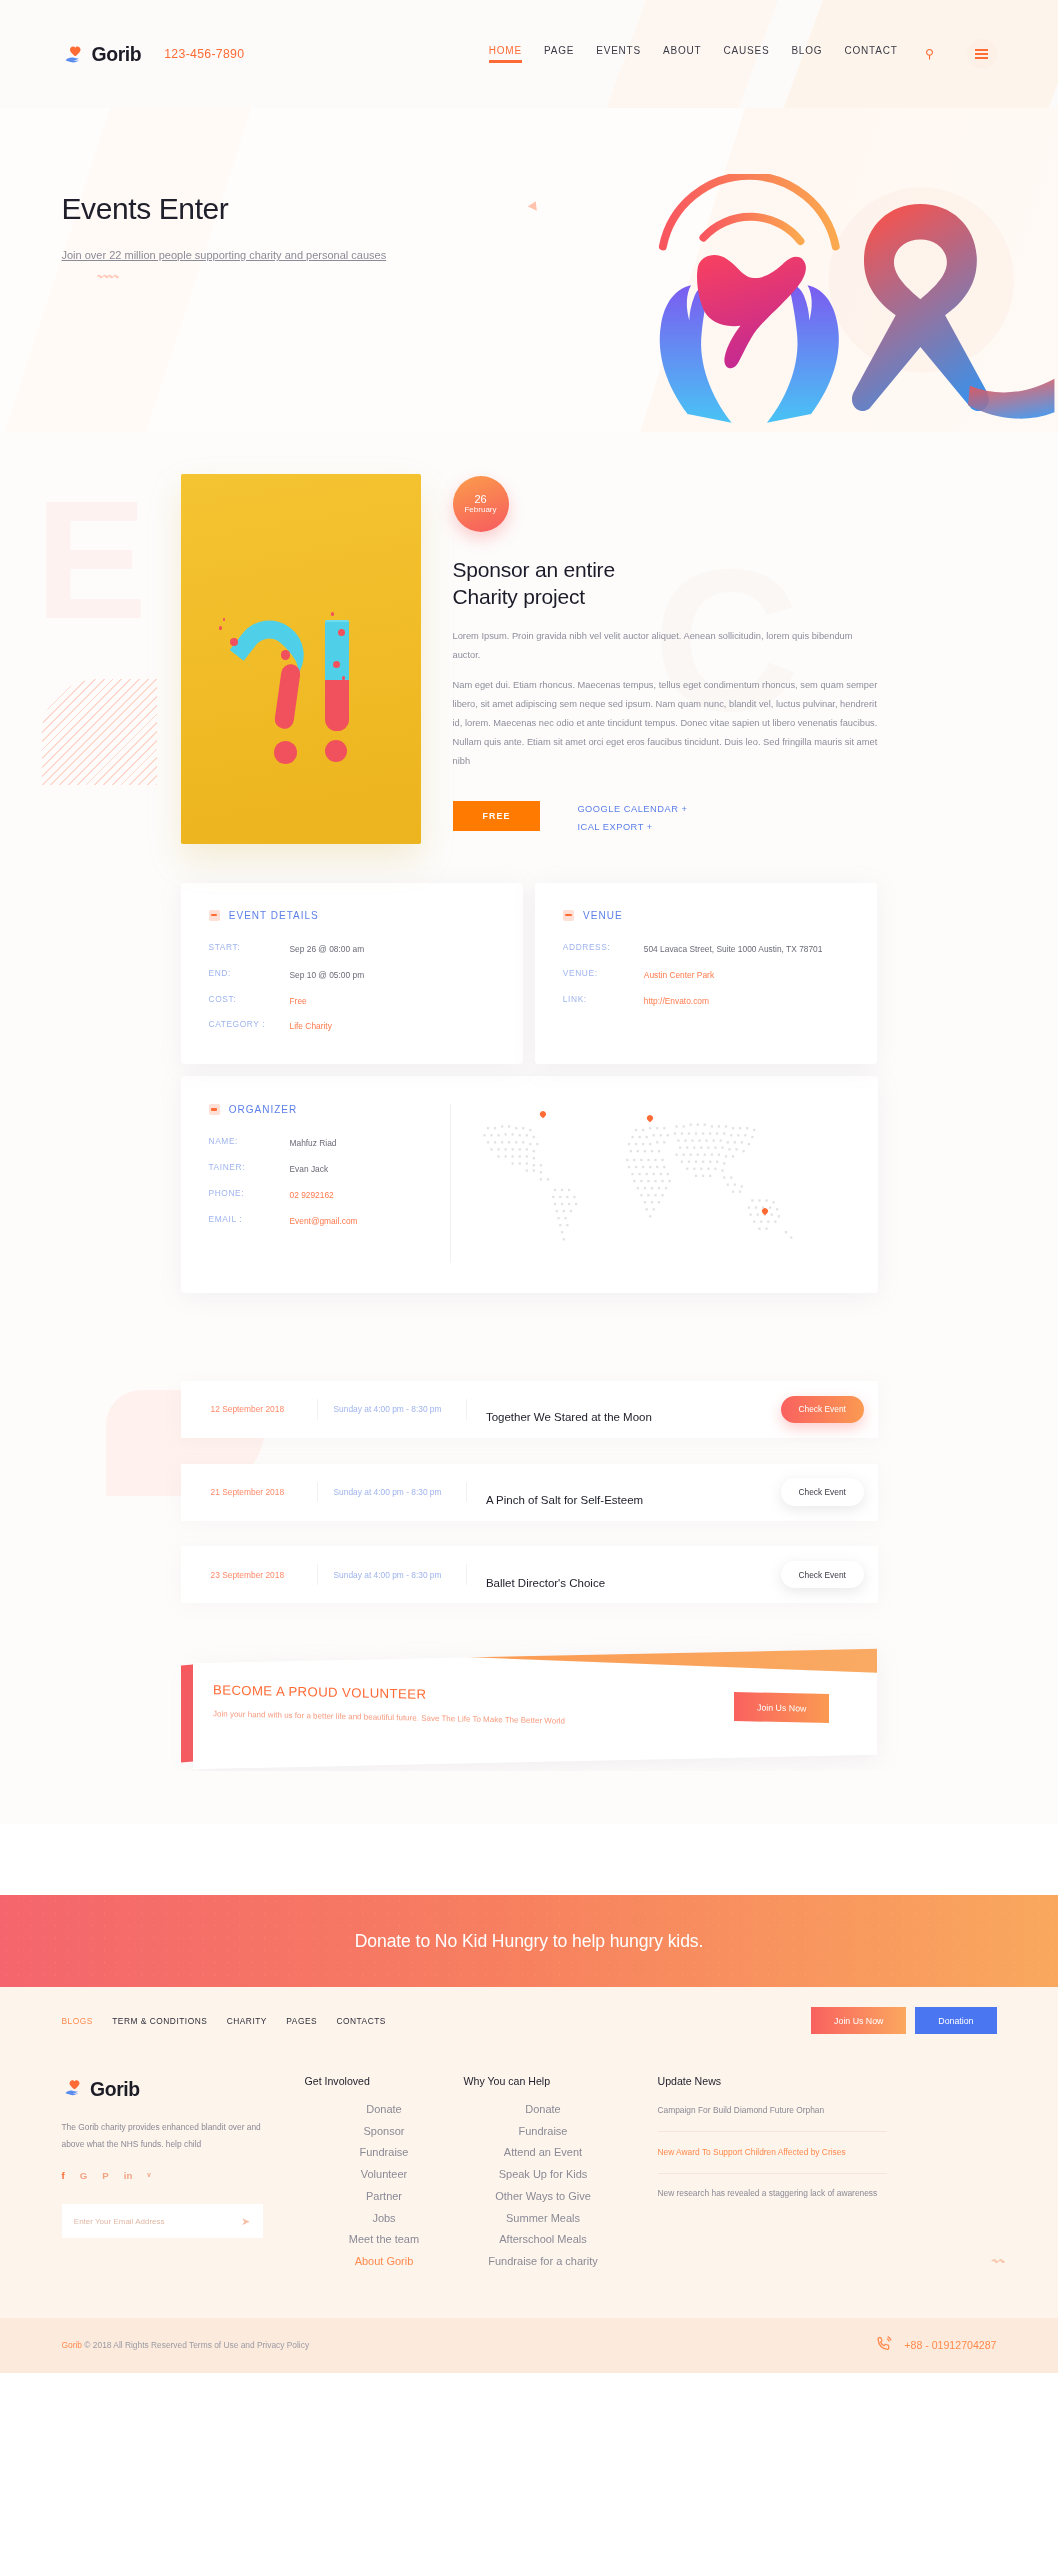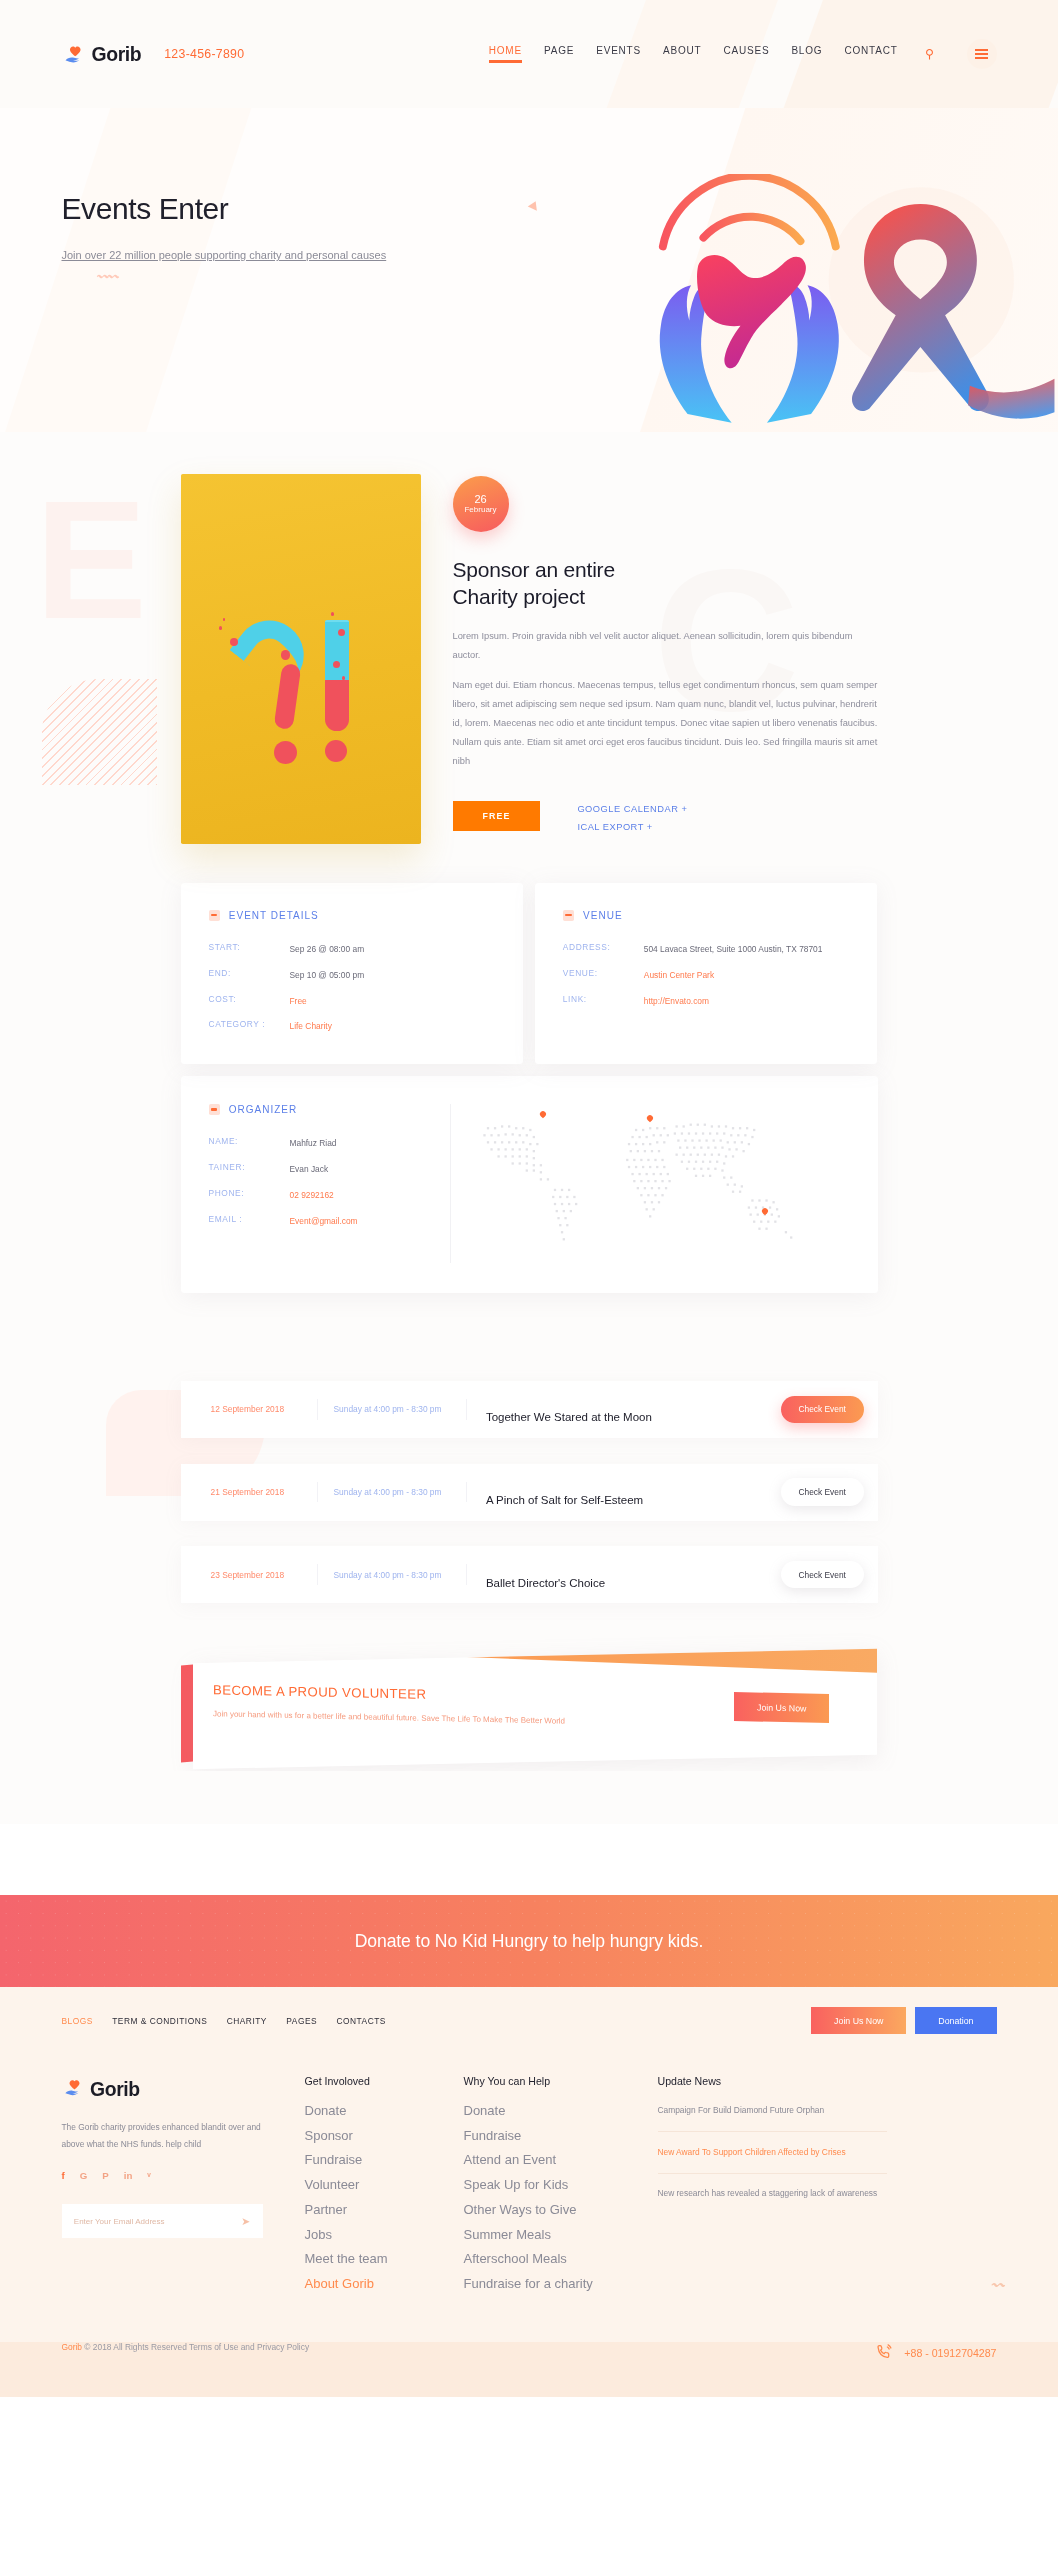--- a/index.html
+++ b/index.html
@@ -338,37 +338,37 @@
   .newsletter input {
     border: none; outline: none; flex: 1; font-size: 8px; color: #c9a999;
     font-family: "Liberation Sans", sans-serif; background: transparent;
   }
   .newsletter input::placeholder { color: #e0b9a6; }
   .send-icon { color: #f6c0a6; font-size: 10.6px; cursor: pointer; }
   .f-head {
     font-size: 10.6px; color: #23232f; margin-bottom: 16px; font-weight: 400;
   }
   .f-item {
-    font-size: 13px; color: #8a8a96; margin-bottom: 9.7px; cursor: pointer;
+    font-size: 11px; color: #8a8a96; margin-bottom: 9.7px; cursor: pointer; text-align: center;
   }
   .f-item.accent { color: #ff8a4d; }
   .news-item {
     font-size: 8.4px; line-height: 1.9; color: #8a8a96;
     padding-bottom: 12.3px; margin-bottom: 12.3px; border-bottom: 0.9px solid #f6e5d8;
   }
   .news-item.accent { color: #ff8a4d; }
   .news-item:last-child { border-bottom: none; }
   .footer-squig {
     position: absolute; right: 53px; bottom: 104px; color: #f8c7ae; font-size: 13.2px;
   }
   .footer-bar {
     background: #fcebdd; height: 55px;
   }
   .footer-bar-inner {
-    width: 935px; margin: 0 auto; height: 55px; display: flex; align-items: flex-start;
+    width: 935px; margin: 0 auto; height: 55px; display: flex; align-items: center;
   }
   .copyright { font-size: 8.4px; color: #9a9aa4; }
   .copyright .cname { color: #ff8a4d; }
   .footer-phone {
     margin-left: auto; display: flex; align-items: center; gap: 10.6px;
     color: #ff8a4d; font-size: 10.6px;
   }
   .phone-ico { font-size: 15px; }
 </style>
 </head>

